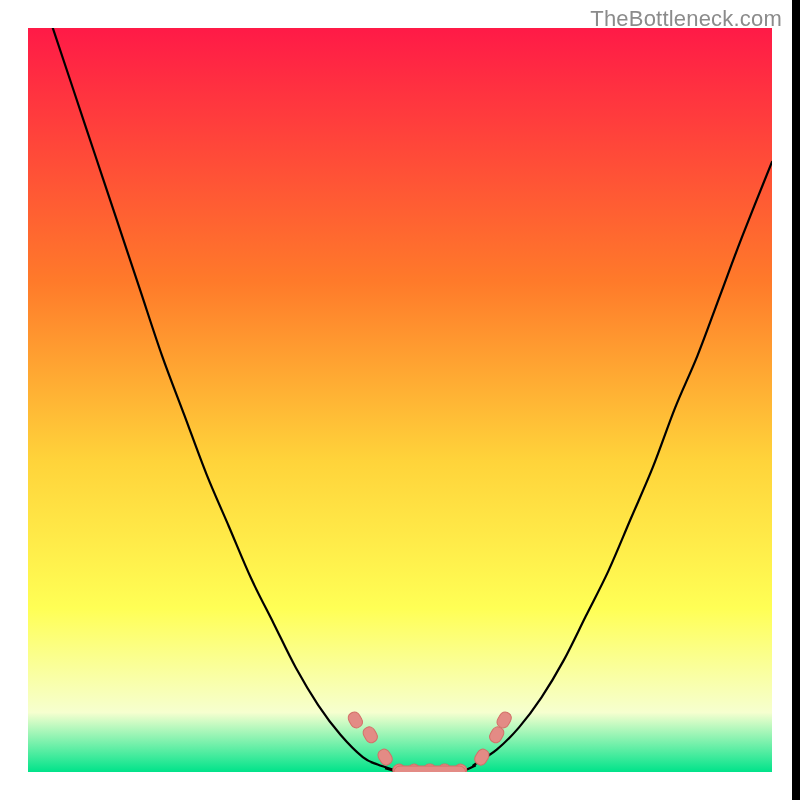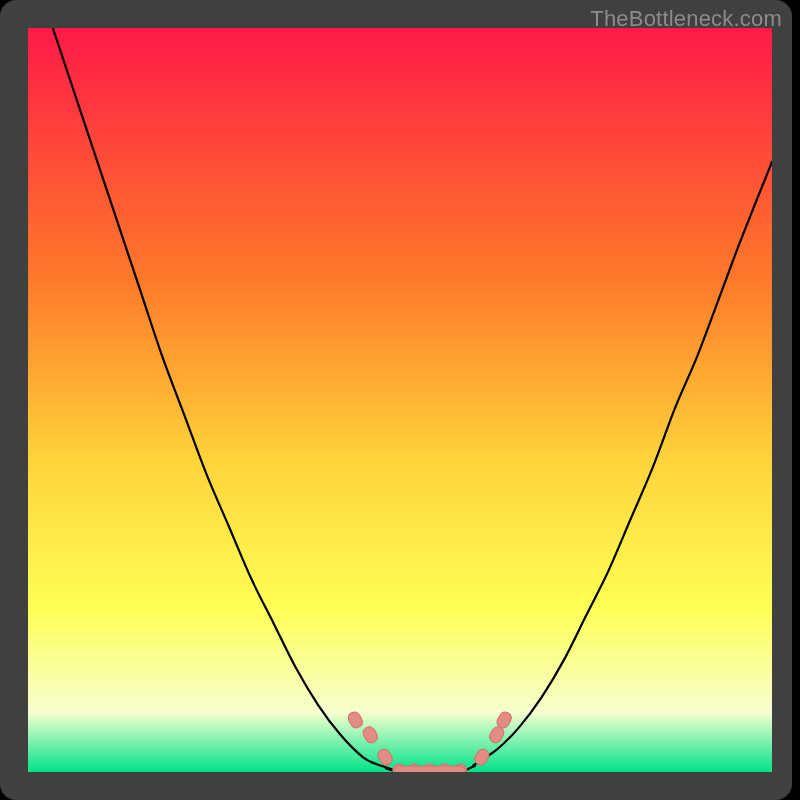--- a/index.html
+++ b/index.html
@@ -10,22 +10,21 @@
     background: #000;
     overflow: hidden;
     font-family: Arial, Helvetica, sans-serif;
   }
   .frame {
     position: absolute;
     left: 0;
     top: 0;
     width: 792px;
     height: 800px;
-    background: #404040;
-    border-radius: 16px;
+    background: #ffffff;
   }
   .plot {
     position: absolute;
     left: 28px;
     top: 28px;
     width: 744px;
     height: 744px;
     overflow: hidden;
   }
   .plot svg {

